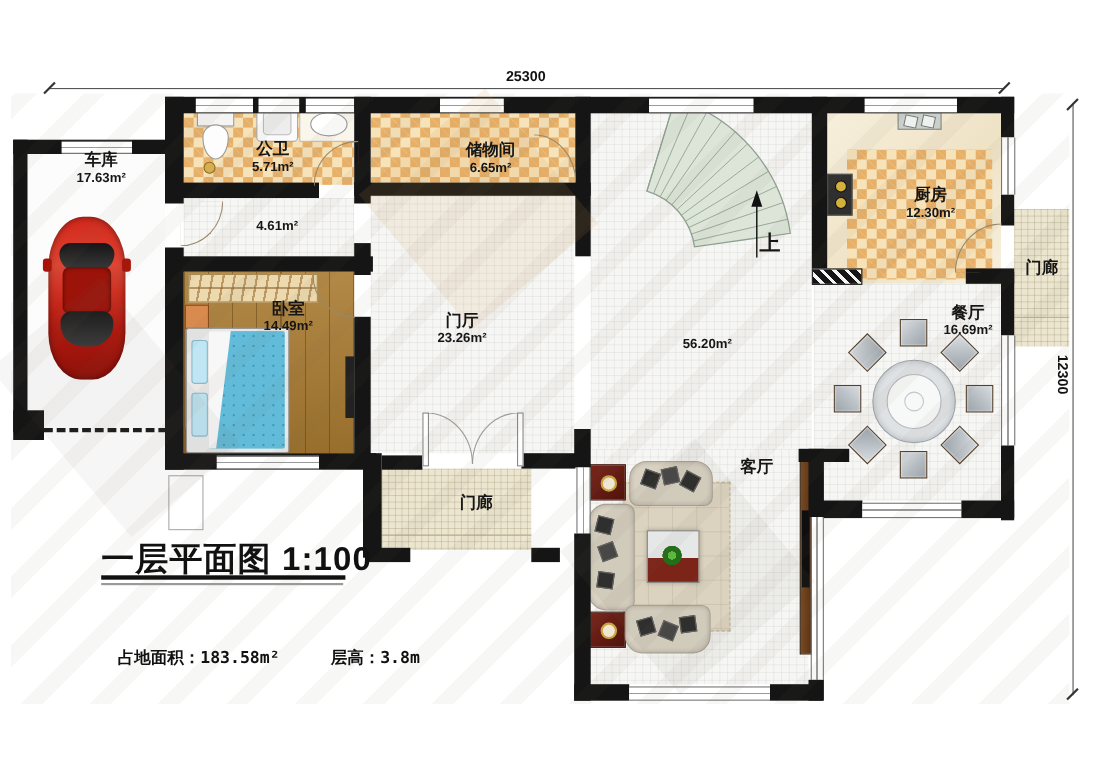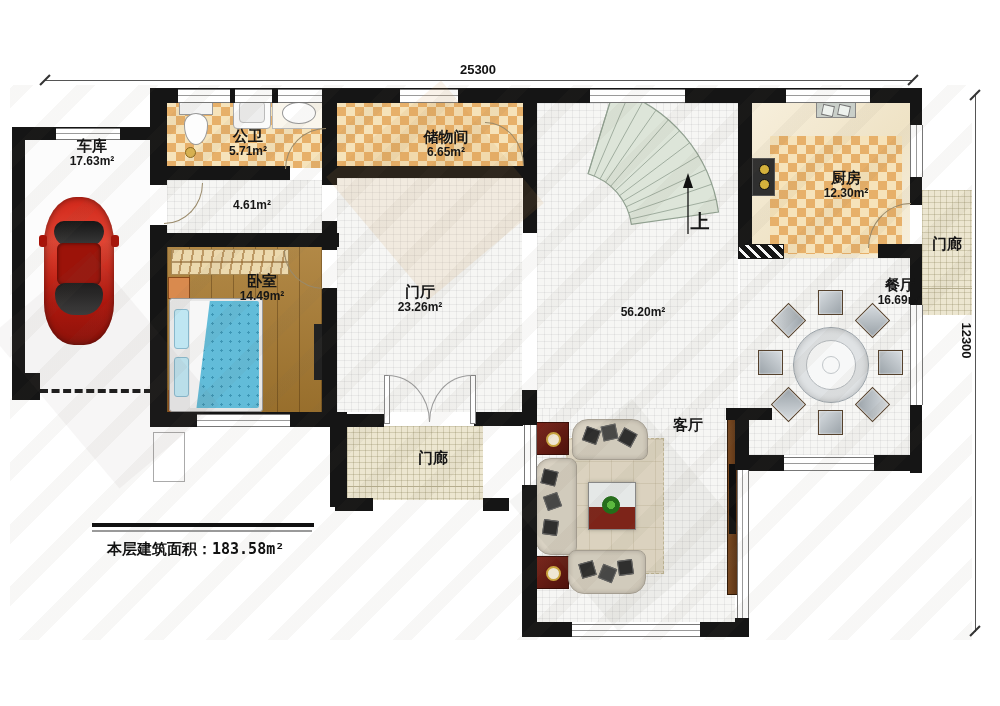--- a/index.html
+++ b/index.html
@@ -266,21 +266,21 @@
     <span class="nm">门厅</span>
     <span class="ar">23.26m²</span>
   </div>
   <div class="rlabel" style="left:643px;top:306px;">
     <span class="ar">56.20m²</span>
   </div>
   <div class="rlabel" style="left:846px;top:170px;">
     <span class="nm">厨房</span>
     <span class="ar">12.30m²</span>
   </div>
-  <div class="rlabel" style="left:880px;top:277px;margin-left:20px;">
+  <div class="rlabel" style="left:880px;top:277px;">
     <span class="nm">餐厅</span>
     <span class="ar">16.69m²</span>
   </div>
   <div class="rlabel" style="left:688px;top:417px;">
     <span class="nm">客厅</span>
   </div>
   <div class="rlabel" style="left:433px;top:450px;">
     <span class="nm">门廊</span>
   </div>
   <div class="rlabel" style="left:947px;top:236px;">
@@ -293,20 +293,25 @@
   <div class="dimline" style="left:45px;top:80px;width:868px;height:1px;"></div>
   <div class="tick" style="left:38px;top:79px;"></div>
   <div class="tick" style="left:906px;top:79px;"></div>
   <div class="dimtext" style="left:438px;top:62px;width:80px;text-align:center;">25300</div>
 
   <div class="dimline" style="left:975px;top:95px;width:1px;height:537px;"></div>
   <div class="tick" style="left:968px;top:94px;"></div>
   <div class="tick" style="left:968px;top:630px;"></div>
   <div class="dimtext" style="left:938px;top:333px;width:56px;text-align:center;transform:rotate(90deg);">12300</div>
 
+  <div class="title" style="left:92px;top:488px;">
+    <span>一层平面图</span>&nbsp;<span>1:100</span>
+  </div>
   <div class="abs" style="left:92px;top:523px;width:222px;height:4px;background:#111;"></div>
   <div class="abs" style="left:92px;top:530px;width:220px;height:2px;background:#9a9a9a;"></div>
 
-  <div class="stat" style="left:107px;top:540px;">
-    <span>本层建筑面积：</span><span class="v">183.58m²</span>
+  <div class="stat" style="left:107px;top:589px;">
+    <span>占地面积：</span><span class="v">183.58m²</span>
+    <span style="display:inline-block;width:38px;"></span>
+    <span>层高：</span><span class="v">3.8m</span>
   </div>
 
 </div>
 
 </body></html>

